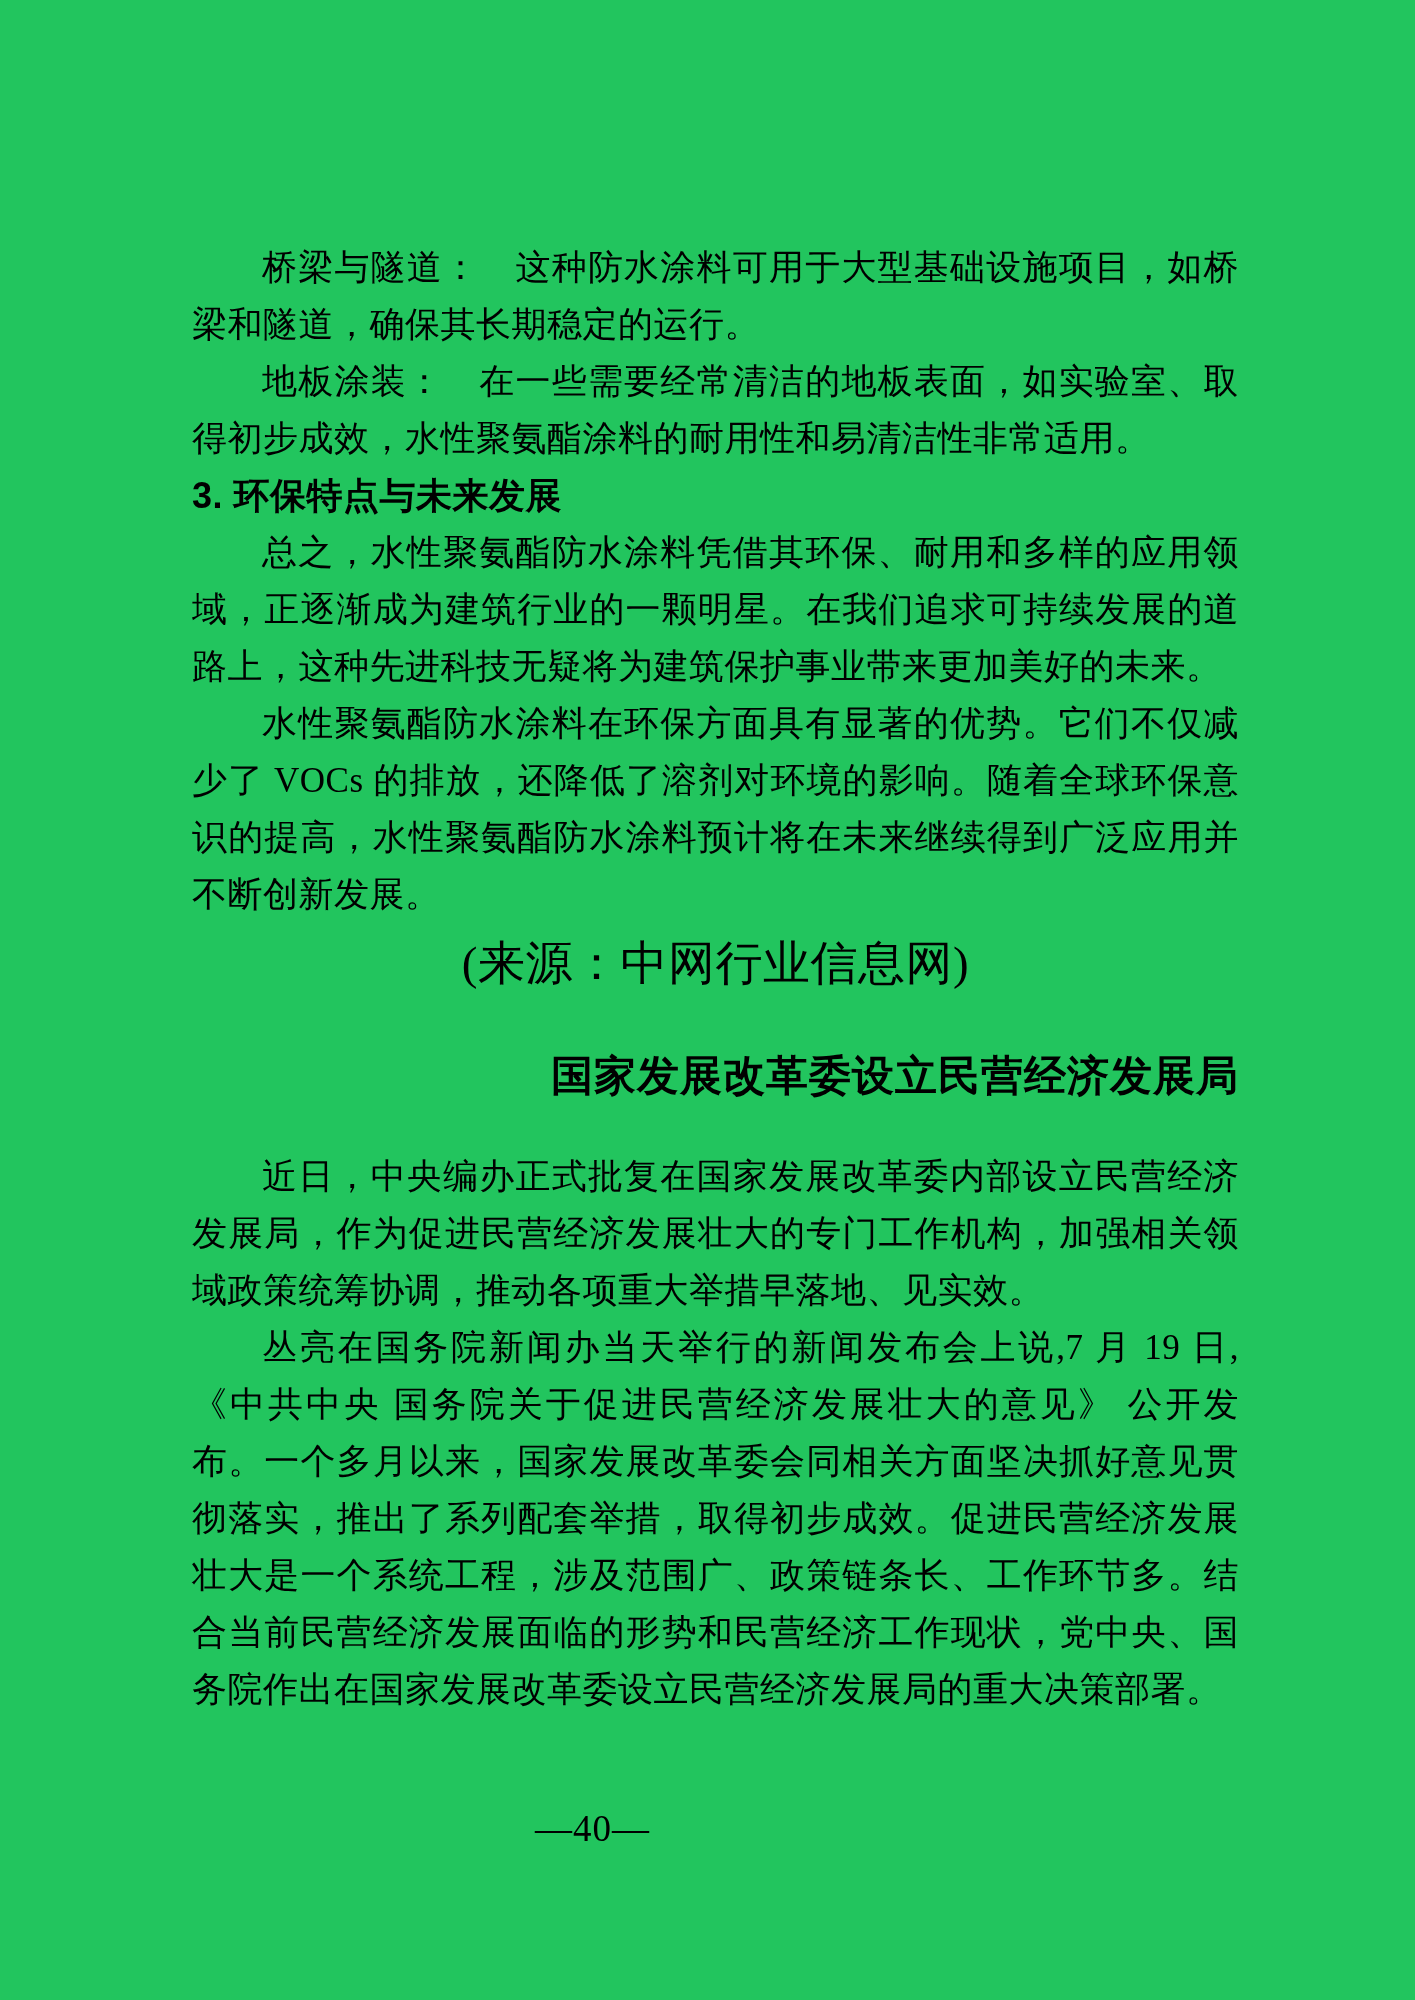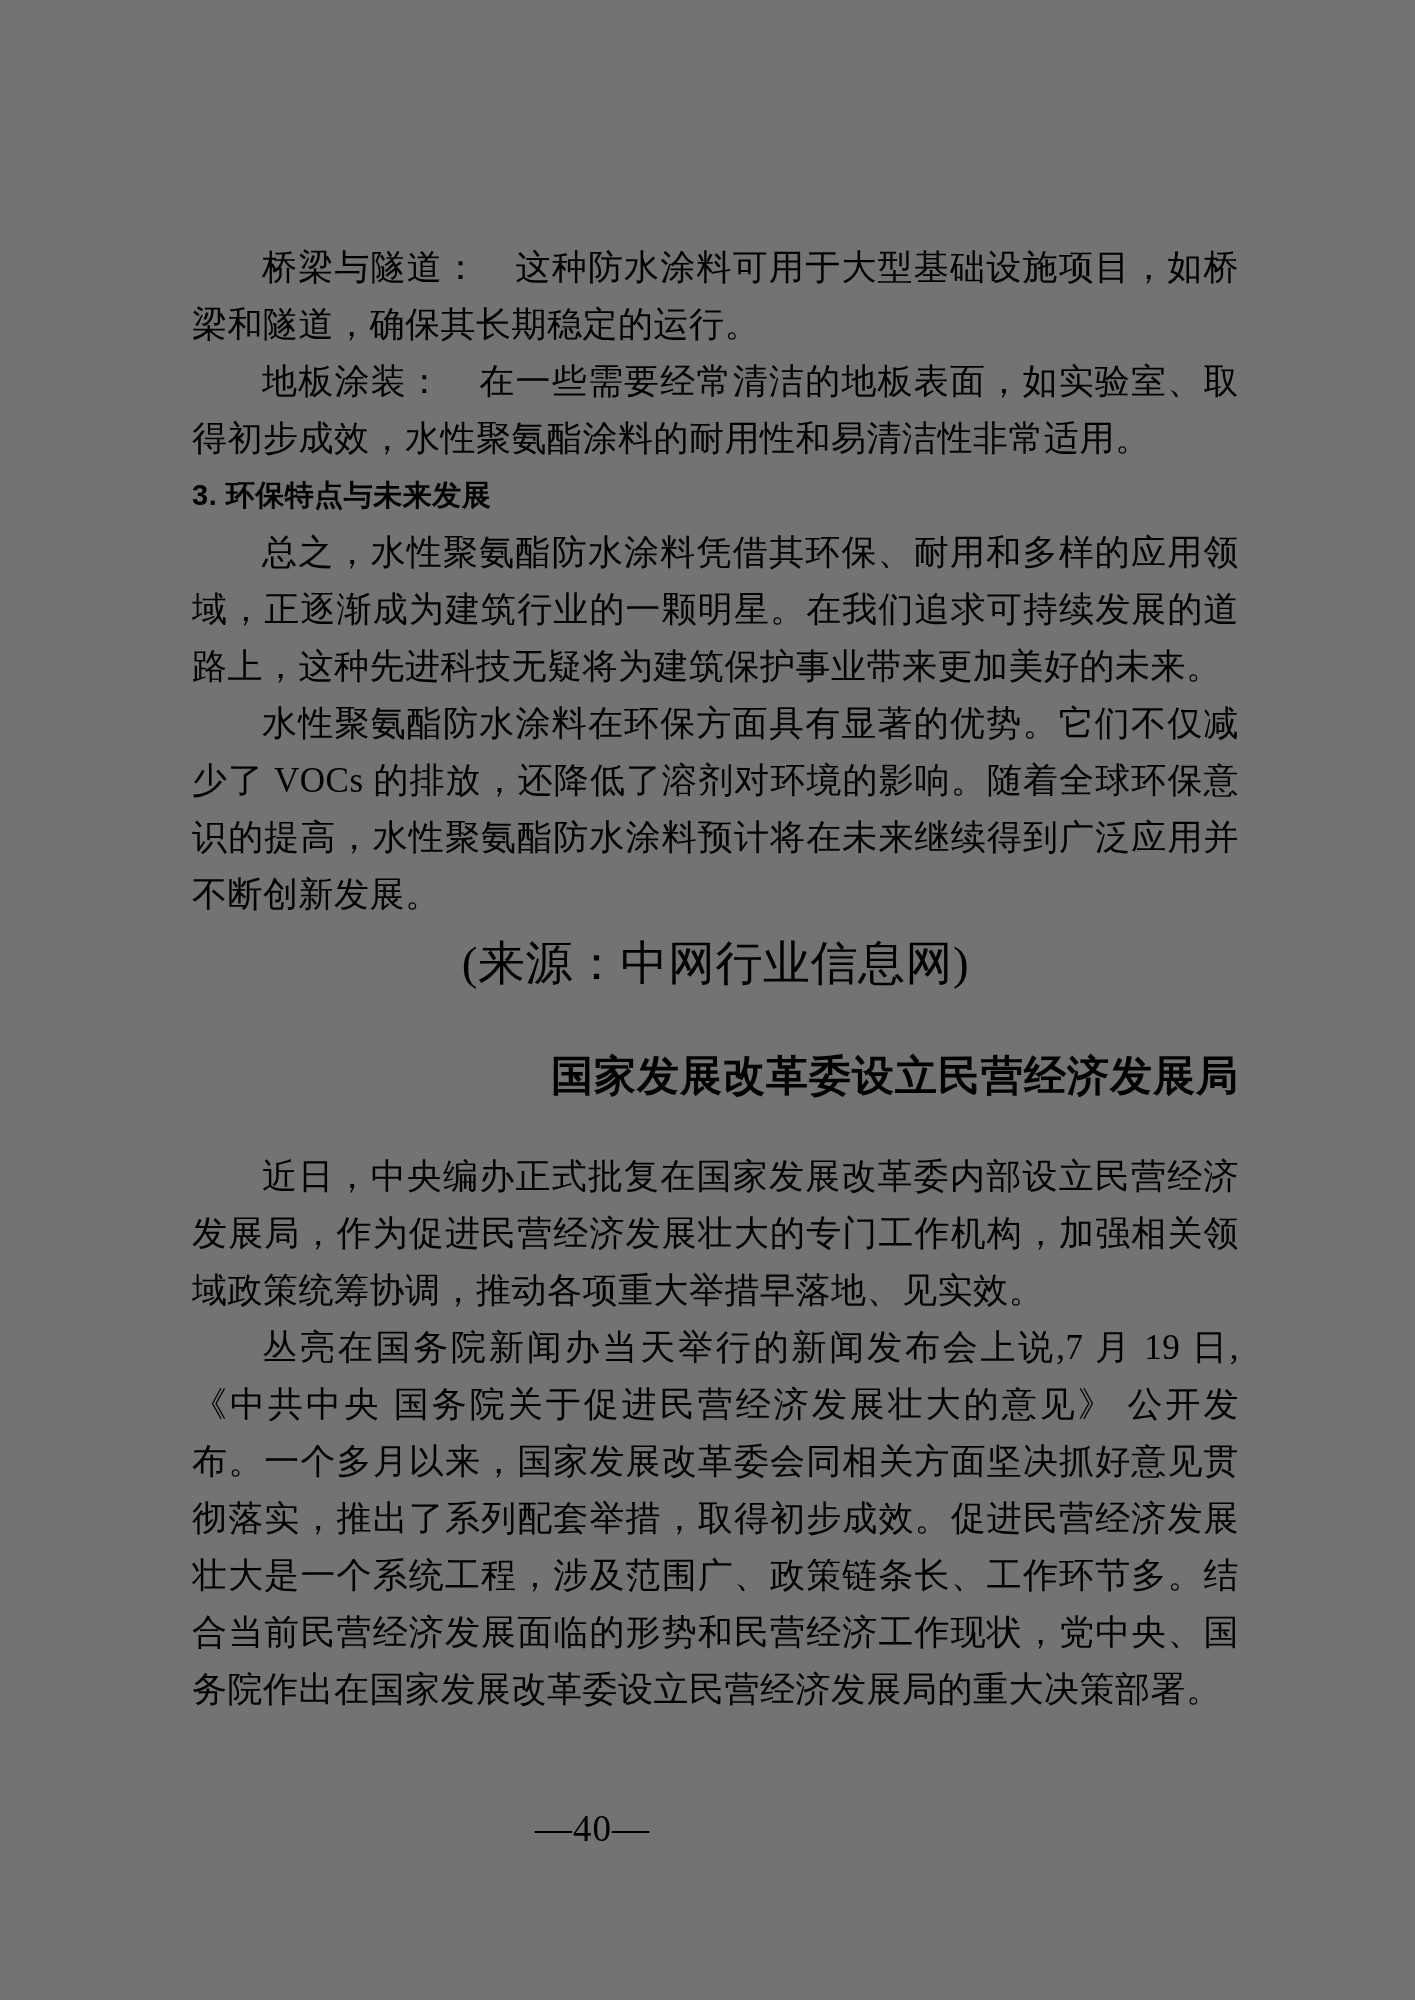--- a/index.html
+++ b/index.html
@@ -4,42 +4,42 @@
 <style>
   html, body {
     margin: 0;
     padding: 0;
     background: #ffffff;
   }
   .page {
     position: relative;
     width: 1415px;
     height: 2000px;
-    background: #737373;
+    background: #22c55e;
     color: #000000;
     font-family: "Liberation Serif", serif;
     overflow: hidden;
   }
   .content {
     position: absolute;
     left: 192px;
     top: 239px;
     width: 1047px;
   }
   .body-para {
     margin: 0;
     font-size: 35px;
     line-height: 57px;
     text-align: justify;
     text-indent: 70px;
     letter-spacing: 0.5px;
   }
   .section-heading {
     margin: 0;
-    font-size: 29px;
+    font-size: 36px;
     line-height: 57px;
     font-weight: bold;
     text-indent: 0;
     font-family: "Liberation Sans", sans-serif;
     letter-spacing: 0.5px;
   }
   .source-line {
     margin: 12px;
     font-size: 47px;
     line-height: 57px;

